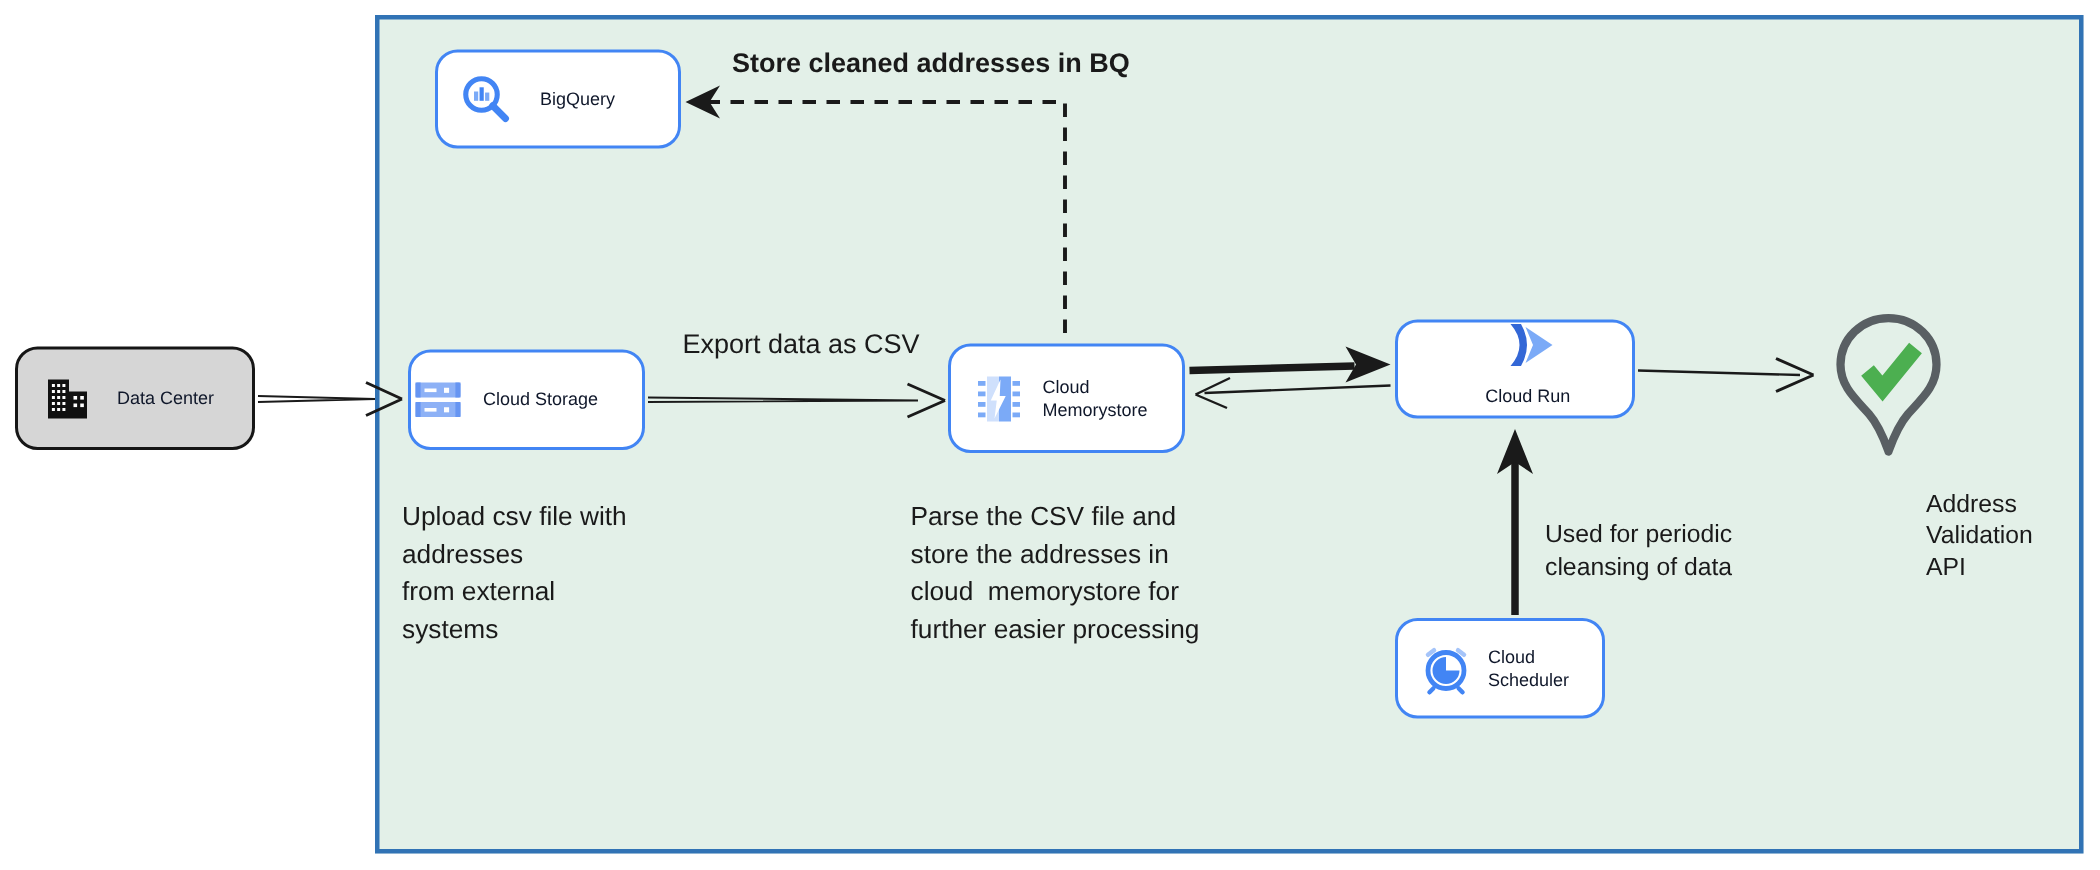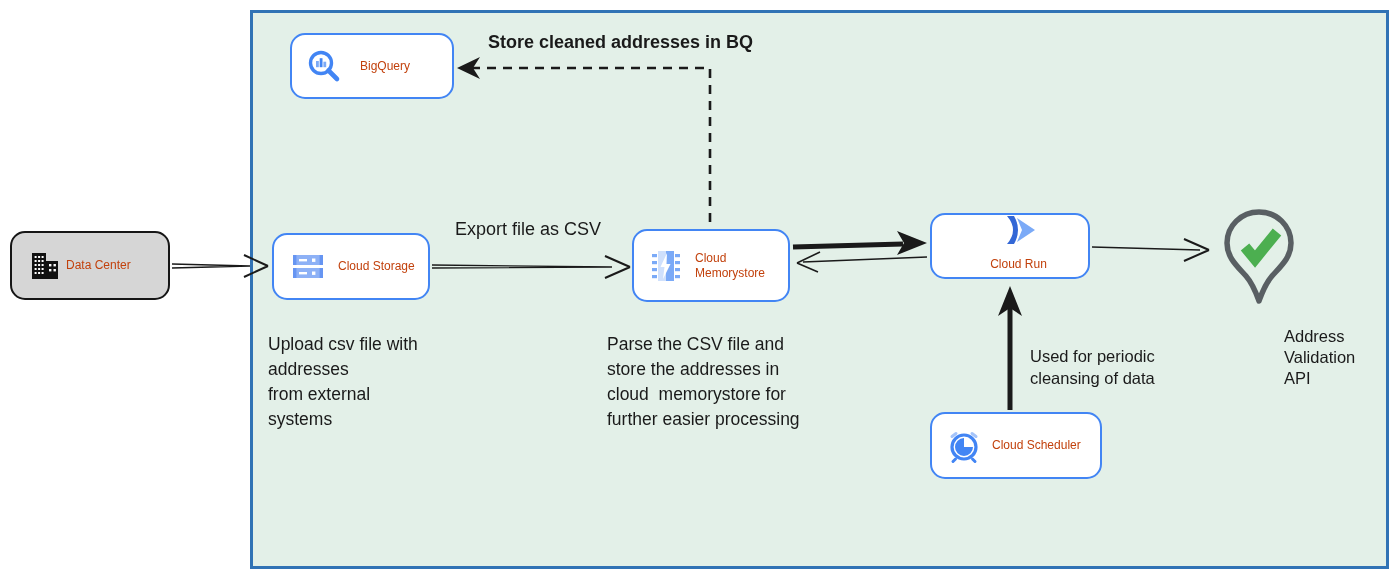--- a/index.html
+++ b/index.html
@@ -11,21 +11,21 @@
   .boundary{
     position:absolute;left:250px;top:10px;width:1139px;height:559px;
     background:#e3f0e8;border:3px solid #3173b5;box-sizing:border-box;z-index:0;
   }
   .arrows{position:absolute;left:0;top:0;width:1400px;height:580px;z-index:1;pointer-events:none;}
   .node{
     position:absolute;display:flex;align-items:center;box-sizing:border-box;
     background:#ffffff;border:2px solid #4285f4;border-radius:15px;z-index:2;
   }
   .node .icon{flex:0 0 auto;display:flex;align-items:center;justify-content:center;}
-  .node-label{font-size:12px;color:#c2410c;white-space:pre-line;line-height:1.25;}
+  .node-label{font-size:12px;color:#0f172a;white-space:pre-line;line-height:1.25;}
   .gray-node{background:#d6d6d6;border:2px solid #161616;}
   .edge-label{position:absolute;z-index:2;font-size:18px;white-space:pre-wrap;line-height:1.22;}
   .note{position:absolute;z-index:2;font-size:17.5px;line-height:25px;white-space:pre-wrap;}
   .pin{position:absolute;left:1220px;top:206px;z-index:2;}
   .pin-label{position:absolute;left:1284px;top:326px;z-index:2;font-size:16.5px;line-height:21px;white-space:pre-wrap;}
   .small-label{font-size:16px;line-height:22px;}
 </style>
 </head>
 <body>
 
@@ -62,21 +62,21 @@
     <path d="M1010 410 L1010 298" stroke="#1a1a1a" stroke-width="5" fill="none"></path>
     <polygon points="1010,286 998,316 1010,308 1022,316" fill="#1a1a1a"></polygon>
   </g>
 
   <g>
     <path d="M710 222 L710 68 L468 68" stroke="#1a1a1a" stroke-width="2.6" fill="none" stroke-dasharray="9 7"></path>
     <polygon points="457,68 480,57 473,68 480,79" fill="#1a1a1a"></polygon>
   </g>
 </svg>
 
-<div class="node gray-node" style="left:10px;top:231px;width:160px;height:69px;padding-left:18px;gap:4px;">
+<div class="node gray-node" style="left:10px;top:231px;width:160px;height:69px;padding-left:18px;gap:16px;">
   <span class="icon">
     <svg width="32" height="30" viewBox="0 0 32 30">
       <rect x="2" y="2" width="14" height="26" fill="#111"></rect>
       <g fill="#fff">
         <rect x="4.6" y="5" width="2" height="2"></rect>
           <rect x="8.1" y="5" width="2" height="2"></rect>
           <rect x="11.6" y="5" width="2" height="2"></rect>
         <rect x="4.6" y="9" width="2" height="2"></rect>
           <rect x="8.1" y="9" width="2" height="2"></rect>
           <rect x="11.6" y="9" width="2" height="2"></rect>
@@ -108,21 +108,21 @@
       <circle cx="15" cy="15" r="10.5" fill="none" stroke="#4285f4" stroke-width="3.4"></circle>
       <line x1="22.5" y1="22.5" x2="31" y2="31" stroke="#4285f4" stroke-width="4.6" stroke-linecap="round"></line>
       <rect x="10" y="13" width="2.8" height="6.2" fill="#7baaf7"></rect>
       <rect x="13.7" y="10.2" width="2.8" height="9" fill="#4285f4"></rect>
       <rect x="17.4" y="13.7" width="2.8" height="5.5" fill="#7baaf7"></rect>
     </svg>
   </span>
   <span class="node-label">BigQuery</span>
 </div>
 
-<div class="node" style="left:272px;top:233px;width:158px;height:67px;padding-left:18px;gap:14px;">
+<div class="node" style="left:272px;top:233px;width:158px;height:67px;padding-left:2px;gap:14px;">
   <span class="icon">
     <svg width="32" height="28" viewBox="0 0 32 28">
       <g>
         <rect x="1" y="2" width="30" height="10" rx="1.2" fill="#8db1f6"></rect>
         <rect x="1" y="2" width="3.4" height="10" fill="#6695f2"></rect>
         <rect x="27.6" y="2" width="3.4" height="10" fill="#6695f2"></rect>
         <rect x="7" y="6" width="8" height="2.4" fill="#fff"></rect>
         <rect x="20" y="5.5" width="3.4" height="3.4" fill="#fff"></rect>
       </g>
       <g>
@@ -162,21 +162,21 @@
 <div class="node" style="left:930px;top:213px;width:160px;height:66px;padding-left:17px;gap:12px;flex-direction:column;">
   <span class="icon">
     <svg width="36" height="30" viewBox="0 0 36 30">
       <path d="M6 1 L13 1 Q17 8 17 15 Q17 22 13 29 L6 29 Q12 22 12 15 Q12 8 6 1 Z" fill="#3367d6"></path>
       <path d="M16 3 L34 15 L16 27 L21 15 Z" fill="#7baaf7"></path>
     </svg>
   </span>
   <span class="node-label">Cloud Run</span>
 </div>
 
-<div class="node" style="left:930px;top:412px;width:172px;height:67px;padding-left:13px;gap:9px;">
+<div class="node" style="left:930px;top:412px;width:140px;height:67px;padding-left:13px;gap:9px;">
   <span class="icon">
     <svg width="38" height="36" viewBox="0 0 38 36">
       <line x1="7" y1="8.5" x2="11" y2="5.5" stroke="#a5c4f9" stroke-width="3" stroke-linecap="round"></line>
       <line x1="31" y1="8.5" x2="27" y2="5.5" stroke="#a5c4f9" stroke-width="3" stroke-linecap="round"></line>
       <line x1="10.5" y1="31" x2="8" y2="33.5" stroke="#4285f4" stroke-width="3" stroke-linecap="round"></line>
       <line x1="27.5" y1="31" x2="30" y2="33.5" stroke="#4285f4" stroke-width="3" stroke-linecap="round"></line>
       <circle cx="19" cy="19" r="12" fill="none" stroke="#4285f4" stroke-width="3.2"></circle>
       <path d="M19 19 L19 10 A9 9 0 1 0 28 19 Z" fill="#4285f4"></path>
     </svg>
   </span>
@@ -186,21 +186,21 @@
 <div class="pin">
   <svg width="78" height="124" viewBox="0 0 78 124">
     <path d="M39 6 C21 6 7 20 7 37 C7 51 16 59 26 70 C33 78 36.5 88 39 95 C41.5 88 45 78 52 70 C62 59 71 51 71 37 C71 20 57 6 39 6 Z" fill="none" stroke="#595f63" stroke-width="5.5" stroke-linejoin="round"></path>
     <path d="M25 41 L35 53 L57 26" fill="none" stroke="#4caf50" stroke-width="11" stroke-linejoin="miter"></path>
   </svg>
 </div>
 <div class="pin-label">Address Validation
 API</div>
 
 <div class="edge-label" style="left:488px;top:32px;font-weight:bold;">Store cleaned addresses in BQ</div>
-<div class="edge-label" style="left:455px;top:219px;">Export file as CSV</div>
+<div class="edge-label" style="left:455px;top:219px;">Export data as CSV</div>
 <div class="edge-label small-label" style="left:1030px;top:345px;font-size:16.5px;">Used for periodic
 cleansing of data</div>
 
 <div class="note" style="left:268px;top:332px;">Upload csv file with
 addresses
 from external
 systems</div>
 <div class="note" style="left:607px;top:332px;">Parse the CSV file and
 store the addresses in
 cloud  memorystore for

